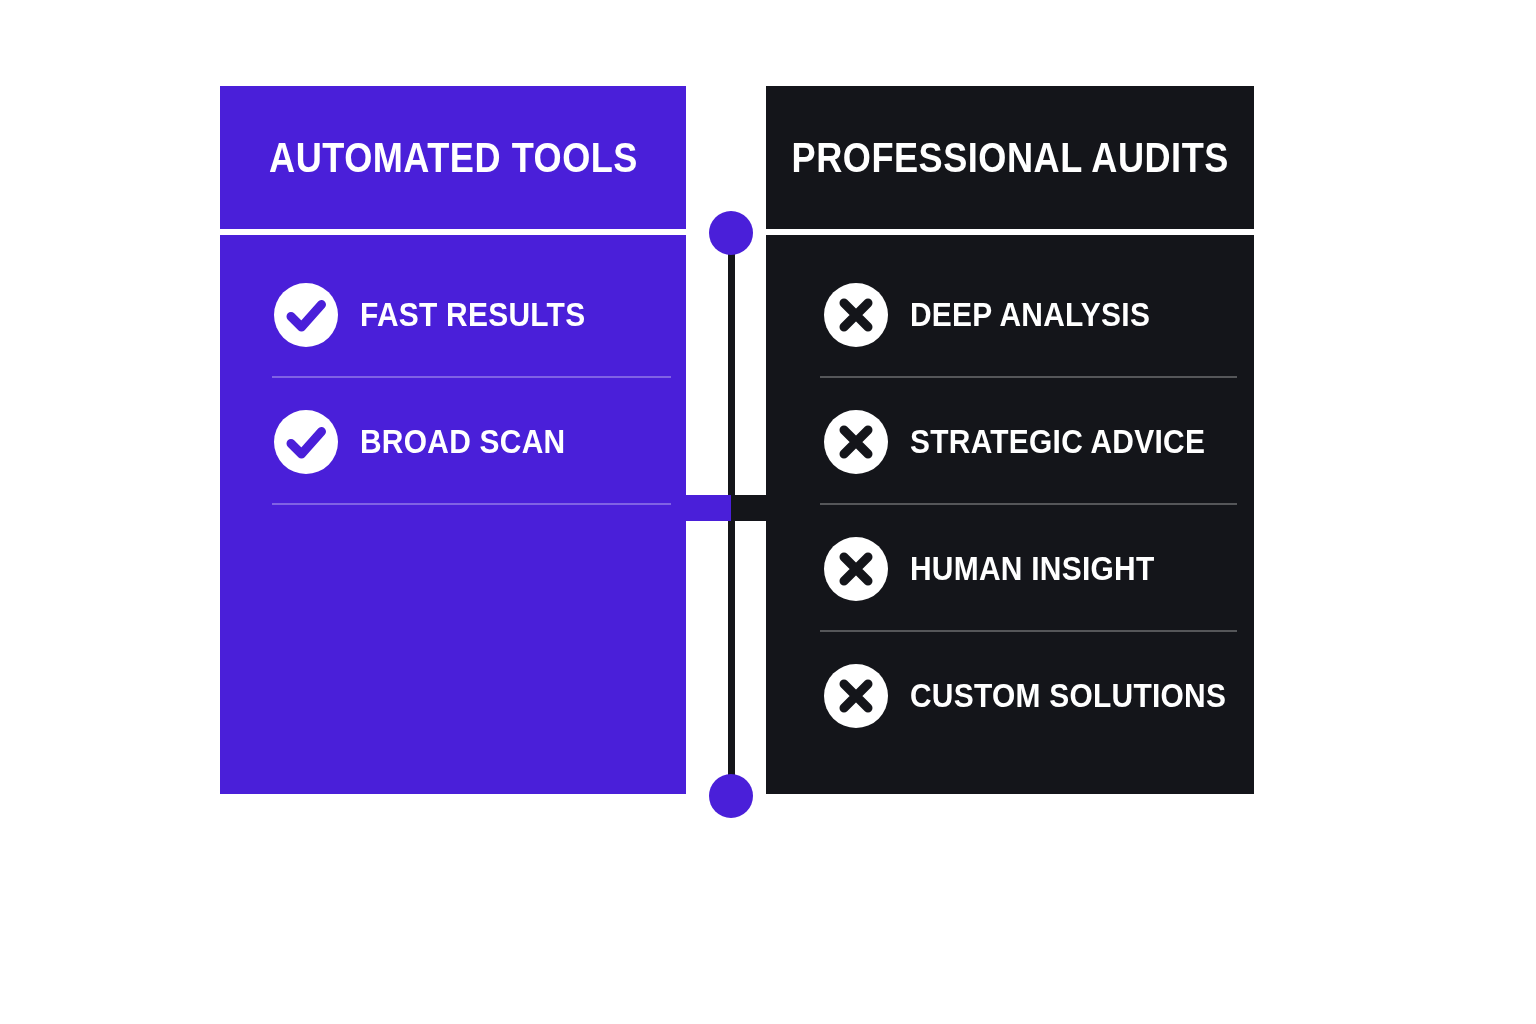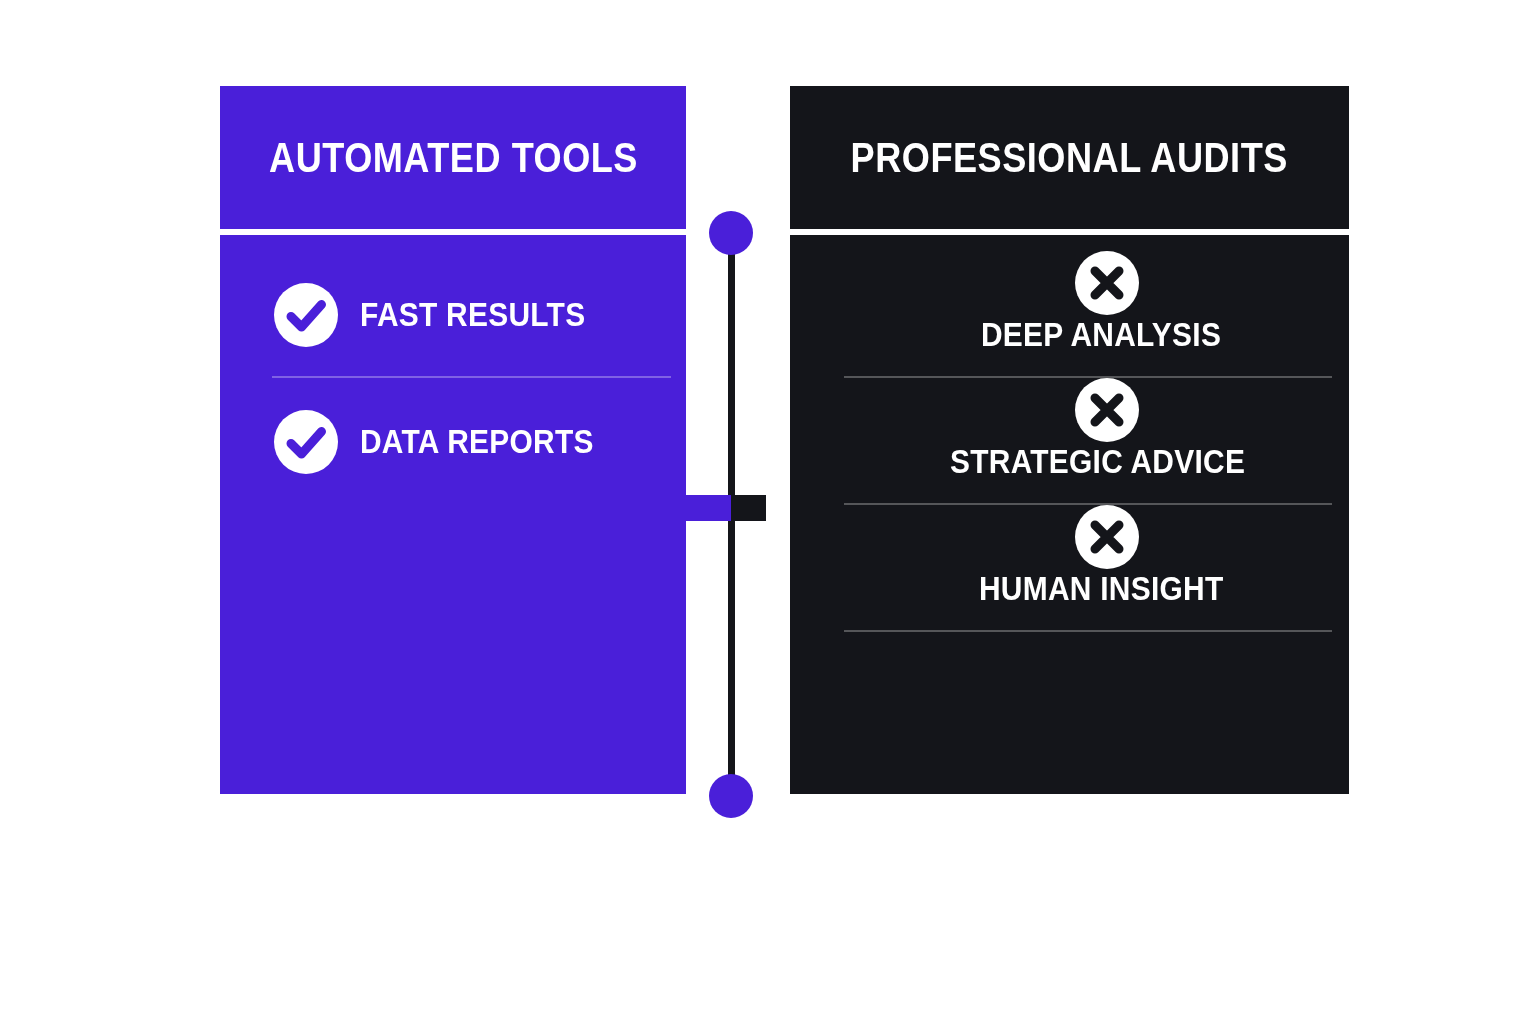--- a/index.html
+++ b/index.html
@@ -28,22 +28,22 @@
     height: 708px;
     box-sizing: border-box;
     overflow: hidden;
   }
   .panel-left {
     left: 220px;
     width: 466px;
     background: #4A1FD9;
   }
   .panel-right {
-    left: 790px;
-    width: 559px;
+    left: 766px;
+    width: 488px;
     background: #14151A;
   }
 
   
   .panel-header {
     position: absolute;
     left: 0;
     top: 0;
     width: 100%;
     height: 143px;
@@ -82,21 +82,21 @@
     list-style: none;
   }
   .list-row {
     position: relative;
     height: 127px;
     display: flex;
     align-items: center;
     box-sizing: border-box;
   }
   .panel-left .list-row  { padding-left: 38px; }
-  .panel-right .list-row { padding-left: 42px; flex-direction: column; }
+  .panel-right .list-row { padding-left: 42px; }
 
   .row-divider {
     position: absolute;
     height: 2px;
     bottom: 0;
   }
   .panel-left .row-divider {
     left: 36px;
     right: 31px;
     background: rgba(255,255,255,0.30);
@@ -181,30 +181,31 @@
       <li class="list-row">
         <span class="icon-circle">
           <svg width="64" height="64" viewBox="0 0 64 64">
             <path d="M17 33.5 L27.5 44 L47.5 21.5" fill="none" stroke="#4A1FD9" stroke-width="9" stroke-linecap="round" stroke-linejoin="round"></path>
           </svg>
         </span>
         <span class="row-label">FAST RESULTS</span>
         <span class="row-divider"></span>
       </li>
 
-
-
       <li class="list-row">
         <span class="icon-circle">
           <svg width="64" height="64" viewBox="0 0 64 64">
             <path d="M17 33.5 L27.5 44 L47.5 21.5" fill="none" stroke="#4A1FD9" stroke-width="9" stroke-linecap="round" stroke-linejoin="round"></path>
           </svg>
         </span>
-        <span class="row-label">DATA REPORTS</span>
-      </li>
+        <span class="row-label">BROAD SCAN</span>
+        <span class="row-divider"></span>
+      </li>
+
+
 
     </ul>
   </div>
 
   <div class="panel panel-right">
     <div class="panel-header">
       <span class="title">PROFESSIONAL AUDITS</span>
     </div>
     <div class="header-rule"></div>
 
@@ -233,20 +234,28 @@
       <li class="list-row">
         <span class="icon-circle">
           <svg width="64" height="64" viewBox="0 0 64 64">
             <path d="M20 20 L44 44 M44 20 L20 44" fill="none" stroke="#14151A" stroke-width="9" stroke-linecap="round"></path>
           </svg>
         </span>
         <span class="row-label">HUMAN INSIGHT</span>
         <span class="row-divider"></span>
       </li>
 
+      <li class="list-row">
+        <span class="icon-circle">
+          <svg width="64" height="64" viewBox="0 0 64 64">
+            <path d="M20 20 L44 44 M44 20 L20 44" fill="none" stroke="#14151A" stroke-width="9" stroke-linecap="round"></path>
+          </svg>
+        </span>
+        <span class="row-label">CUSTOM SOLUTIONS</span>
+      </li>
 
     </ul>
   </div>
 
   <div class="connector-line connector-line-top"></div>
   <div class="connector-bridge">
     <span class="bridge-left"></span>
     <span class="bridge-right"></span>
   </div>
   <div class="connector-line connector-line-bottom"></div>

